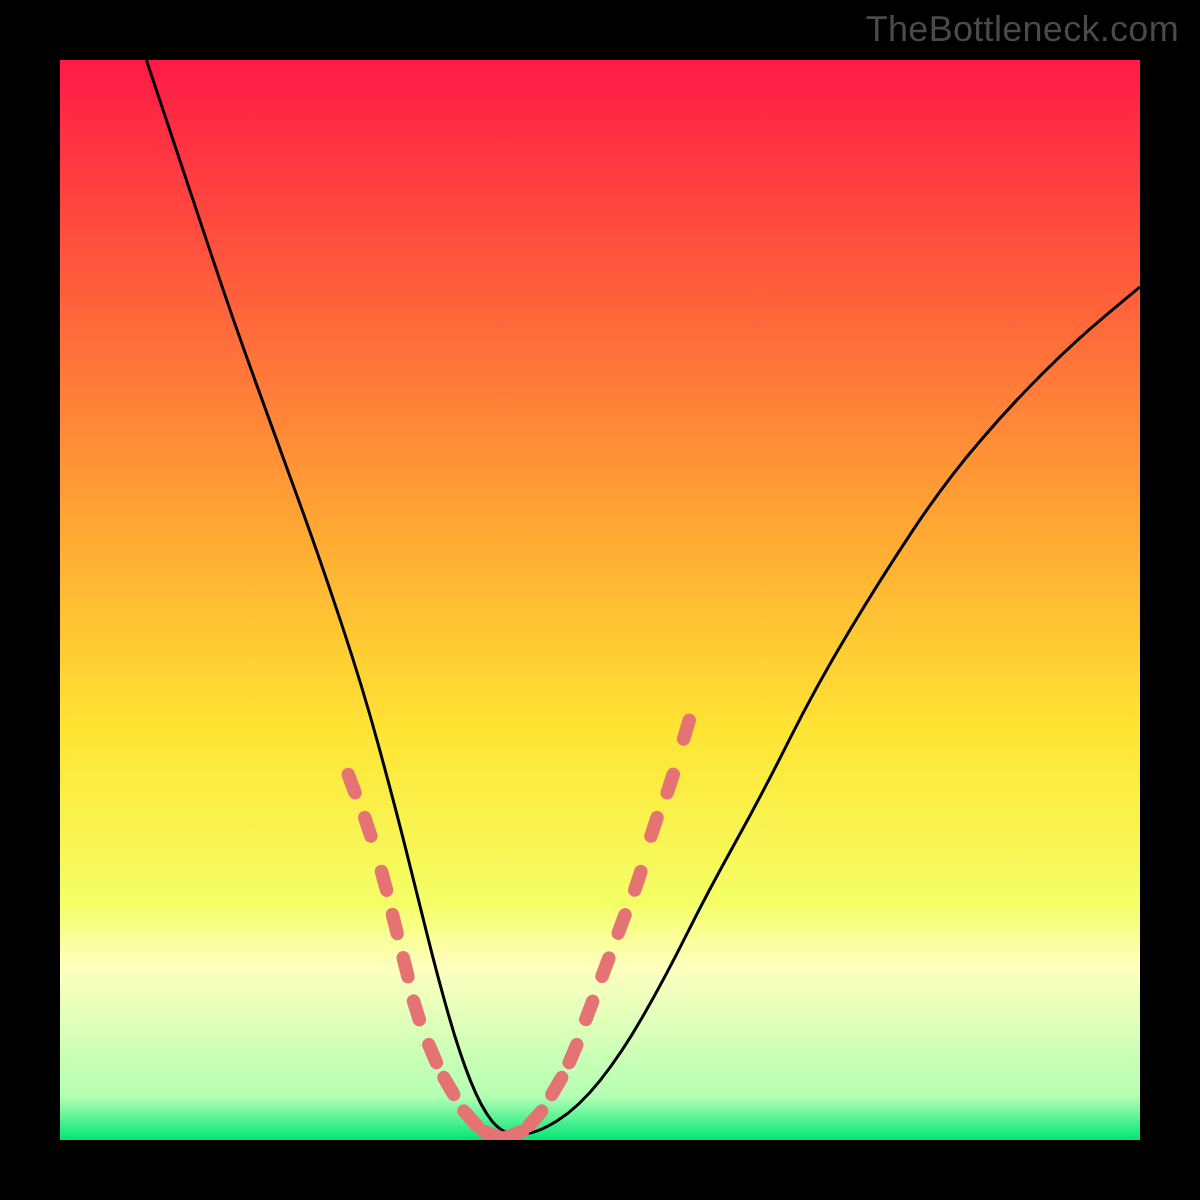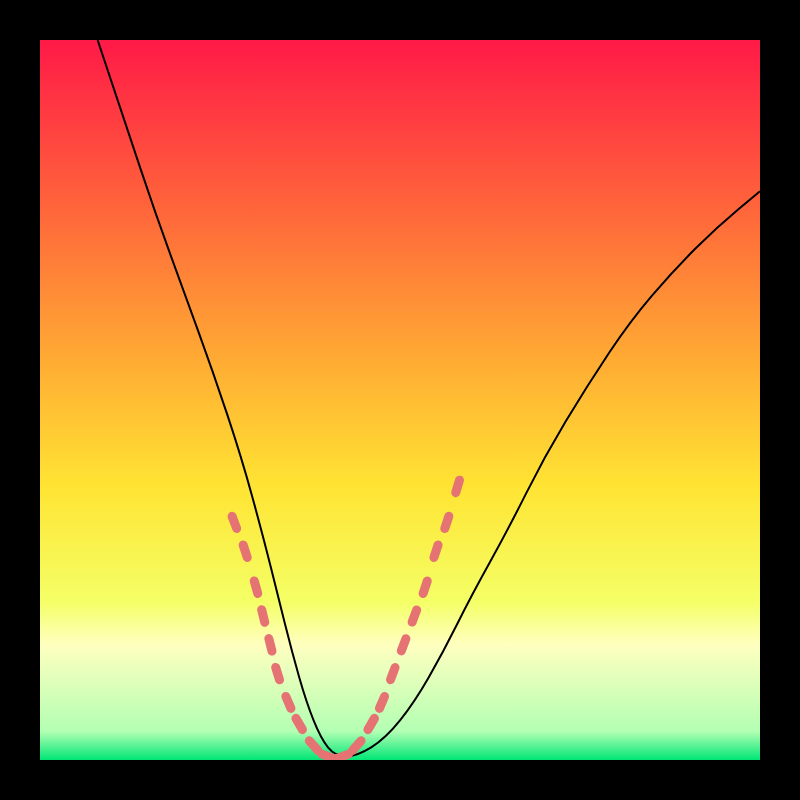--- a/index.html
+++ b/index.html
@@ -38,20 +38,21 @@
   .plot-area svg {
     display: block;
     width: 720px;
     height: 720px;
   }
 </style>
 </head>
 <body>
 
 <div class="frame">
+  <div class="watermark">TheBottleneck.com</div>
 
   <div class="plot-area">
     <svg viewBox="0 0 720 720">
       <defs>
         <linearGradient id="bg-grad" x1="0" y1="0" x2="0" y2="1">
             <stop offset="0%" stop-color="#ff1a47"></stop>
             <stop offset="20%" stop-color="#ff5a3c"></stop>
             <stop offset="45%" stop-color="#ffad33"></stop>
             <stop offset="62%" stop-color="#ffe433"></stop>
             <stop offset="78%" stop-color="#f4ff66"></stop>

